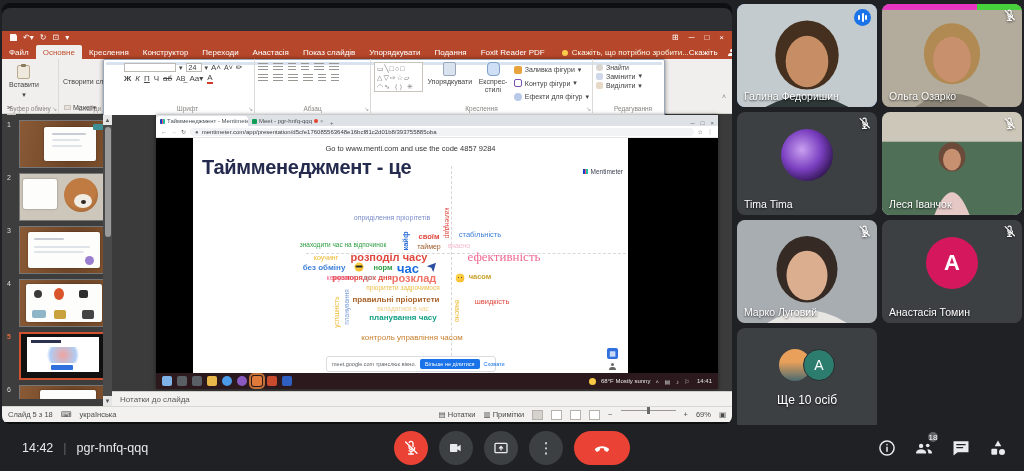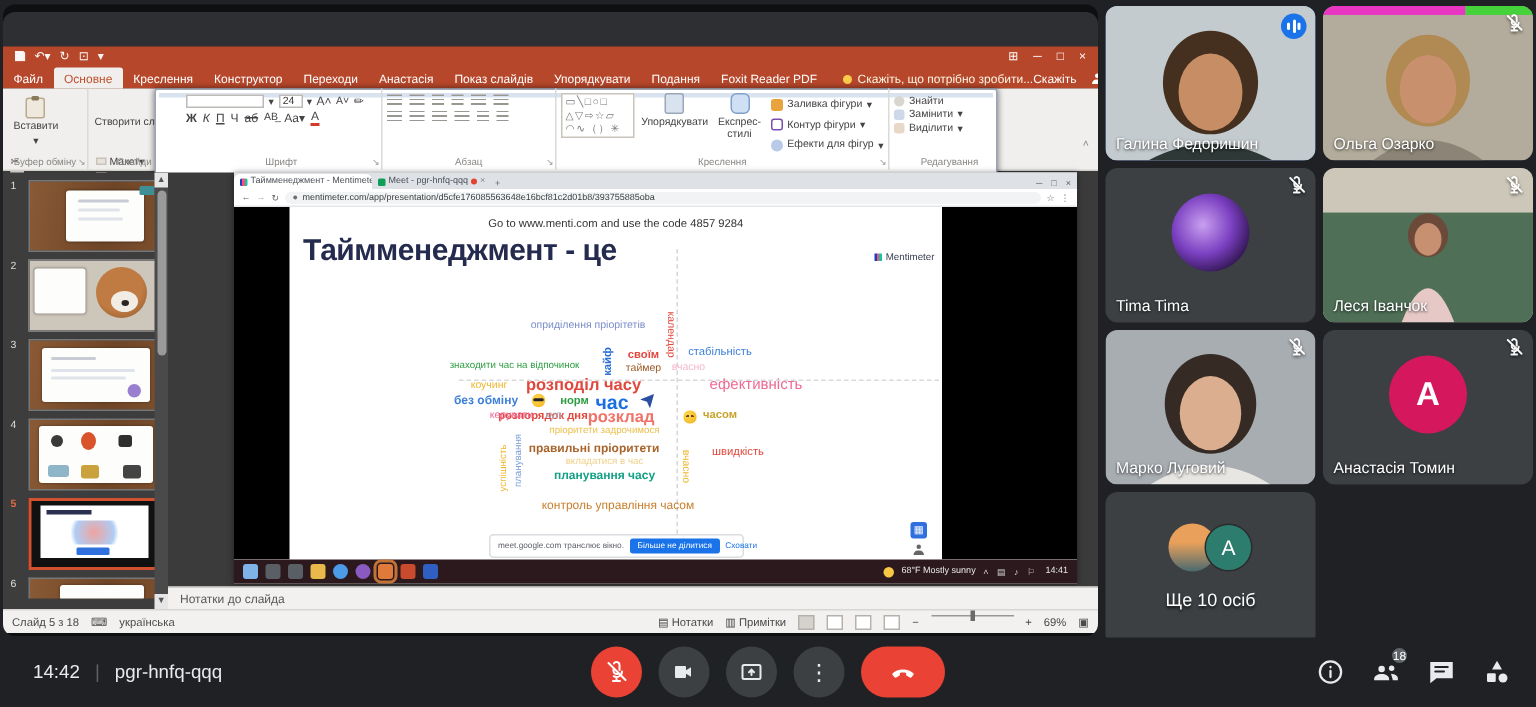--- a/index.html
+++ b/index.html
@@ -420,21 +420,21 @@
               <div class="wc" id="wordcloud">
                   <span style="left: 236px; top: 79px; font-size: 7px; color: rgb(123, 142, 201);">оприділення пріорітетів</span>
                   <span style="left: 206px; top: 94px; font-size: 7.5px; color: rgb(224, 72, 62); font-weight: bold; margin-top: 45px;">розпорядок дня</span>
                   <span style="left: 187px; top: 106px; font-size: 6.5px; color: rgb(46, 158, 68);">знаходити час на відпочинок</span>
                   <span style="left: 249px; top: 103px; font-size: 7.5px; color: rgb(43, 111, 214); font-weight: bold; --r: -90deg;">кайф</span>
                   <span style="left: 273px; top: 98px; font-size: 7.5px; color: rgb(224, 72, 62); font-weight: bold;">своїм</span>
                   <span style="left: 291px; top: 85px; font-size: 7px; color: rgb(224, 72, 62); --r: 90deg;">календар</span>
                   <span style="left: 324px; top: 96px; font-size: 7.5px; color: rgb(61, 127, 217);">стабільність</span>
                   <span style="left: 273px; top: 108px; font-size: 7px; color: rgb(156, 90, 40);">таймер</span>
                   <span style="left: 303px; top: 107px; font-size: 7px; color: rgb(245, 184, 207);">вчасно</span>
-                  <span style="left: 348px; top: 119px; font-size: 10px; color: rgb(239, 106, 147);">ефективність</span>
+                  <span style="left: 348px; top: 119px; font-size: 13px; color: rgb(239, 106, 147); font-family: Liberation Serif, serif;">ефективність</span>
                   <span style="left: 233px; top: 119px; font-size: 11px; color: rgb(224, 72, 62); font-weight: bold;">розподіл часу</span>
                   <span style="left: 252px; top: 130px; font-size: 13px; color: rgb(26, 110, 224); font-weight: bold;">час</span>
                   <span style="left: 170px; top: 119px; font-size: 7px; color: rgb(238, 182, 43);">коучинг</span>
                   <span style="left: 168px; top: 129px; font-size: 8px; color: rgb(61, 127, 217); font-weight: bold;">без обміну</span>
                   <span class="wc-em cool" style="left: 203px; top: 129px; width: 9px; height: 9px;"></span>
                   <span style="left: 227px; top: 129px; font-size: 7.5px; color: rgb(46, 158, 68); font-weight: bold;">норм</span>
                   <span class="wc-em dart" style="left: 277px; top: 128px; width: 9px; height: 9px;"></span>
                   <span style="left: 258px; top: 140px; font-size: 11px; color: rgb(240, 114, 104); font-weight: bold;">розклад</span>
                   <span style="left: 213px; top: 139px; font-size: 7px; color: rgb(168, 180, 196);">кул</span>
                   <span style="left: 185px; top: 139px; font-size: 7px; color: rgb(239, 106, 147);">керувати</span>

